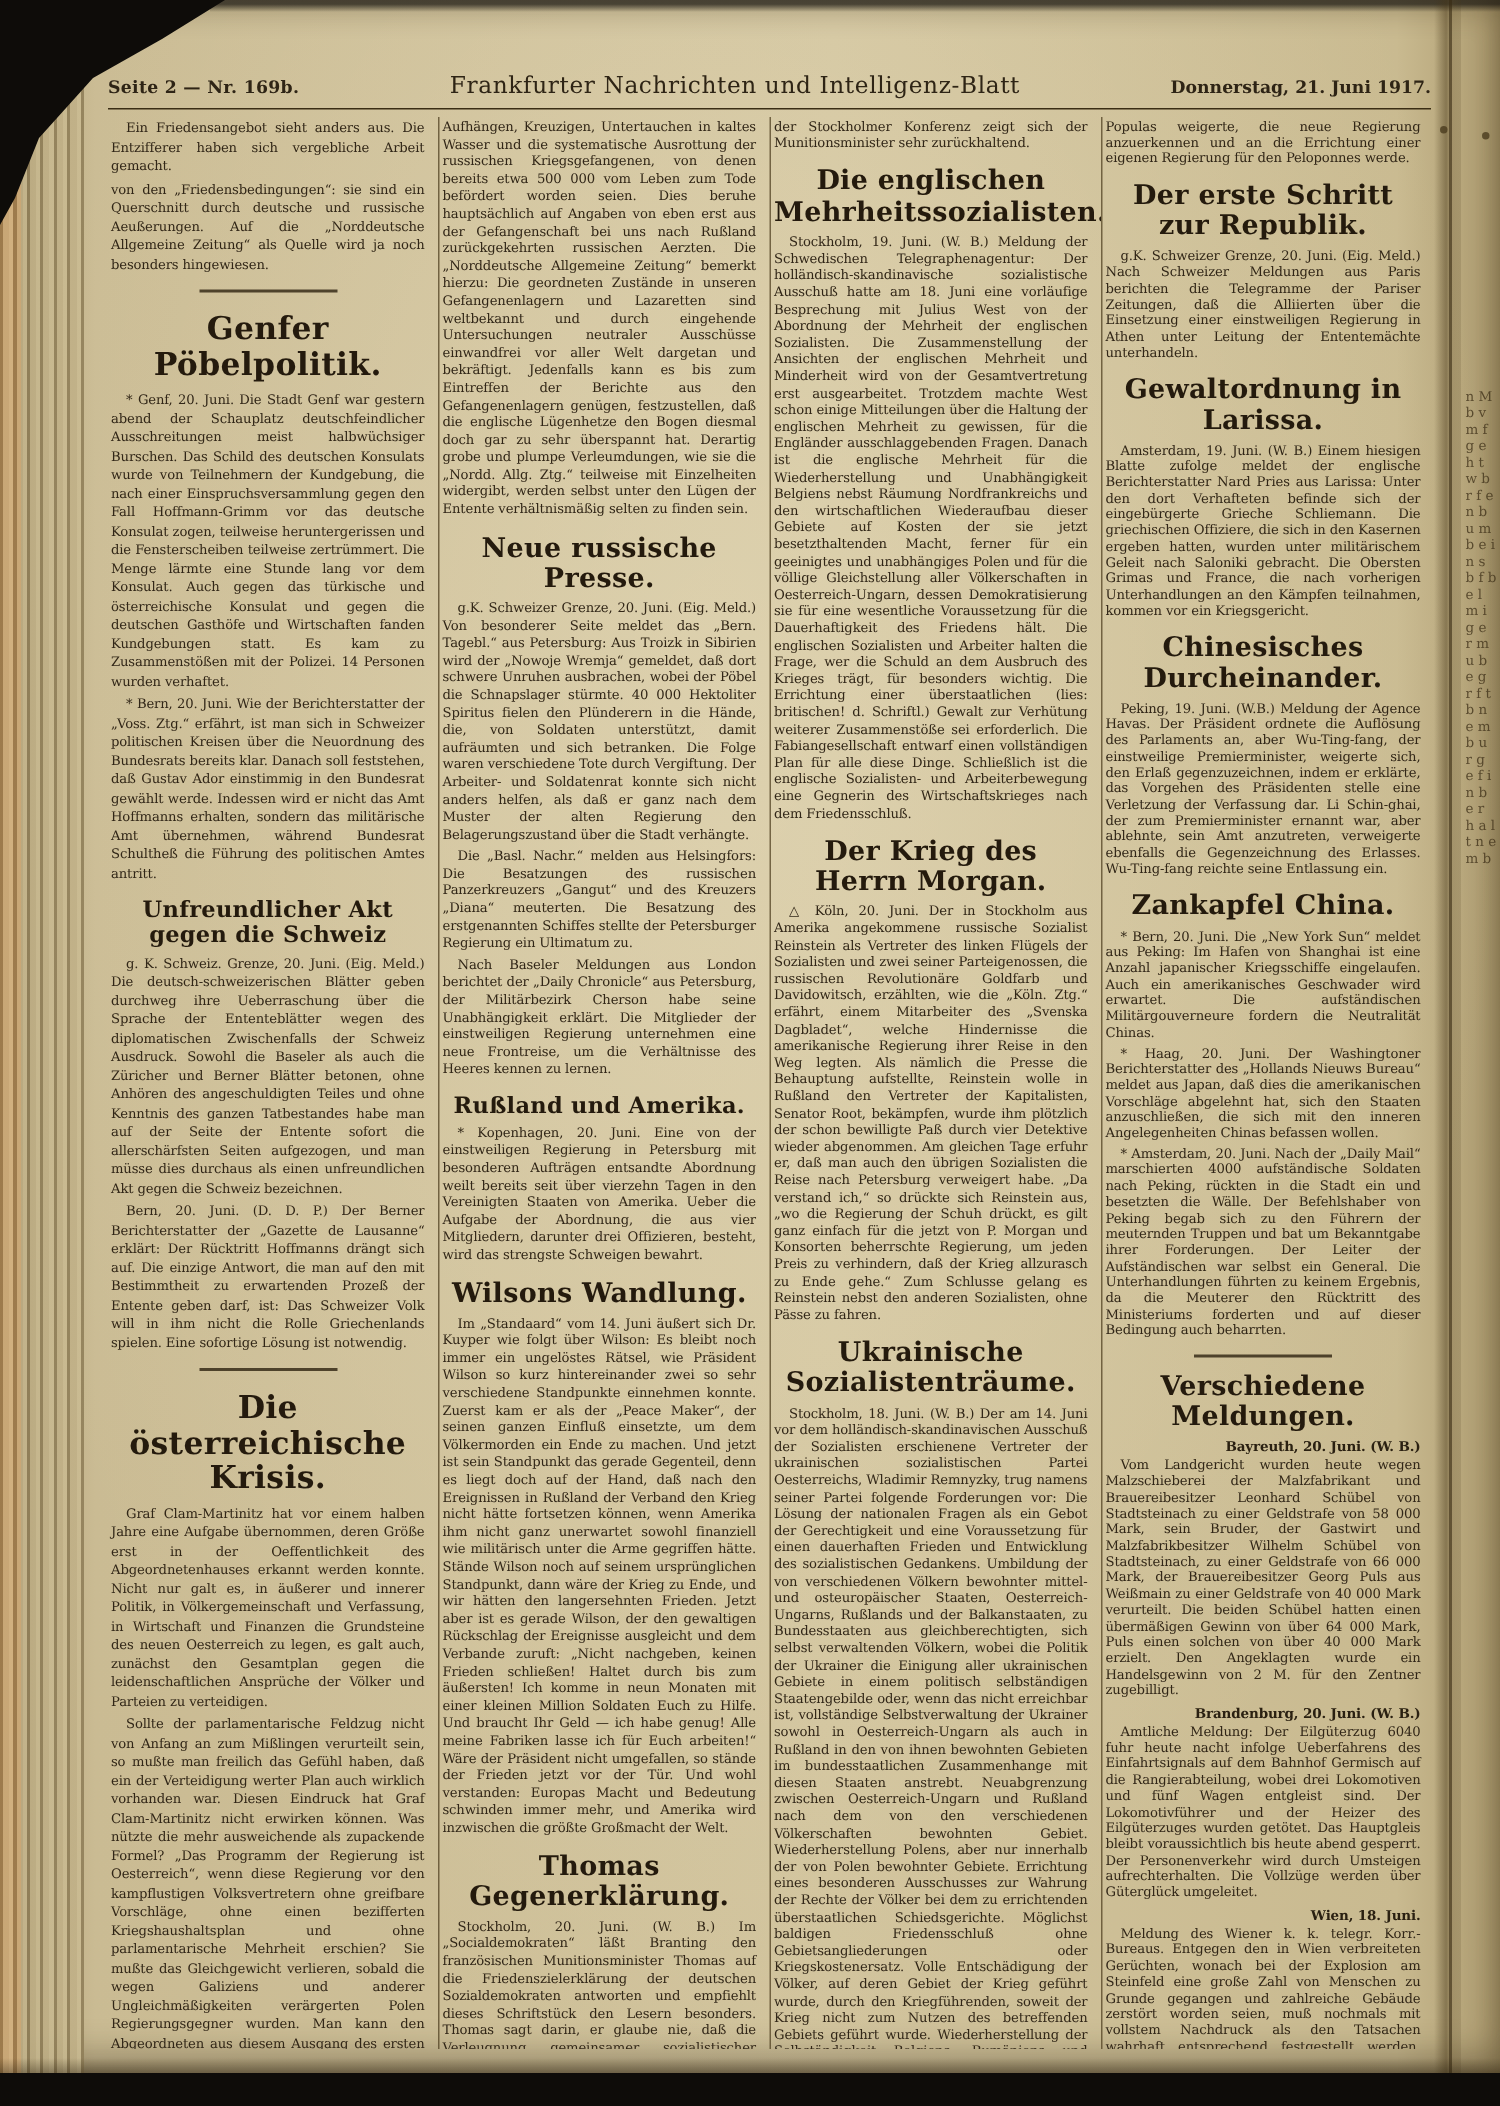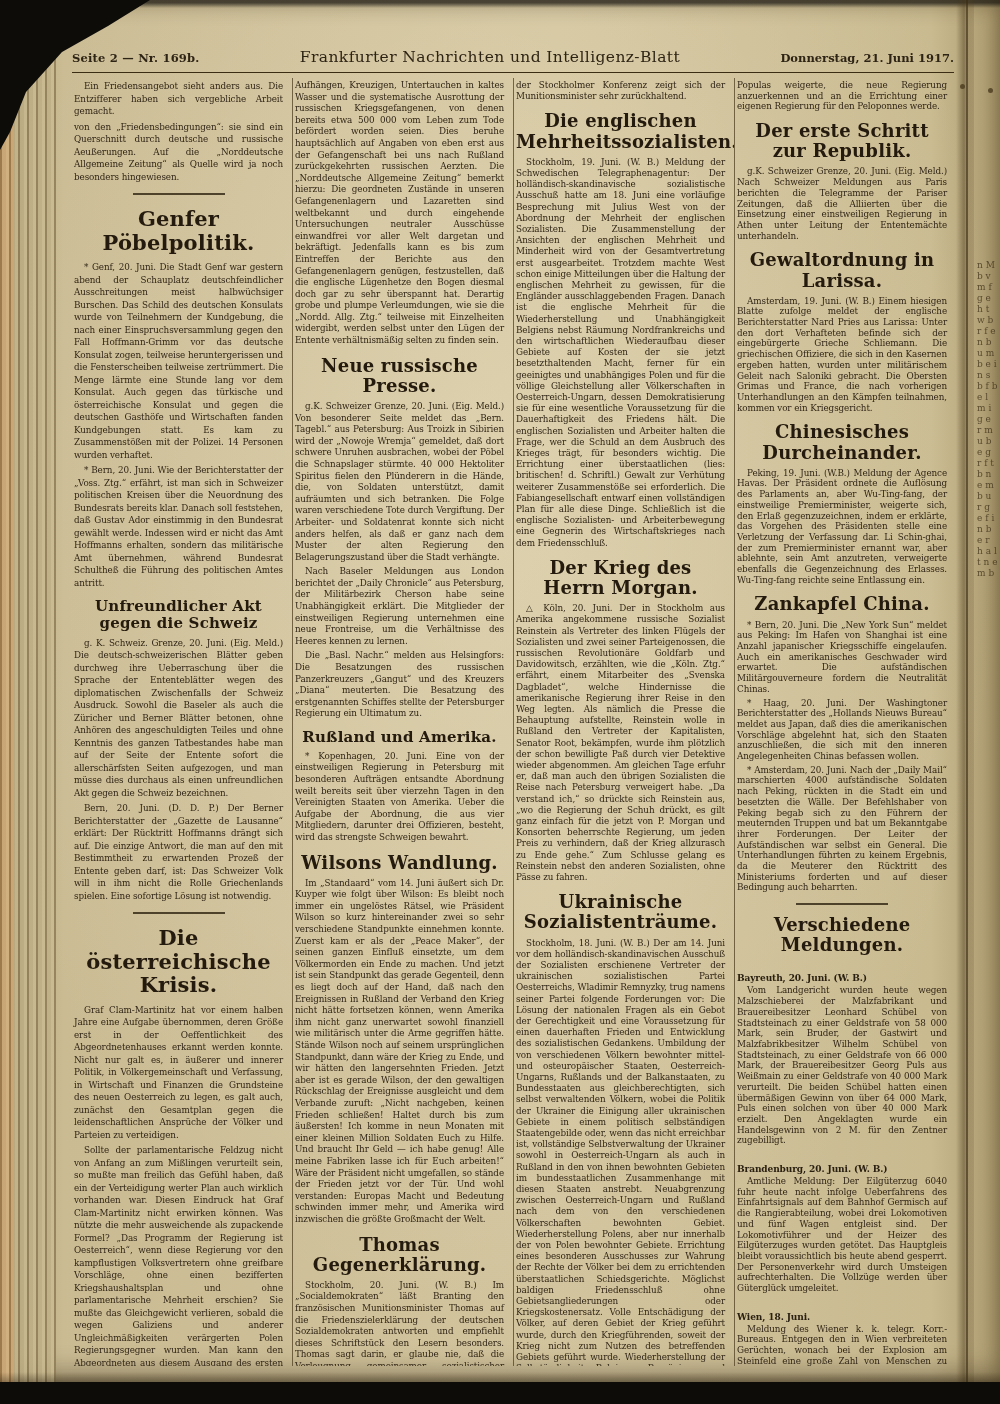--- a/index.html
+++ b/index.html
@@ -47,21 +47,21 @@
   .c1 .art-p{line-height:11.6px;}
   .c2 .art-p{line-height:11.2px;}
   .c3 .art-p{line-height:10.7px;}
   .art-p{margin:0 0 3px 0;text-indent:10px;color:#312617;overflow-wrap:break-word;}
   .art-p.noindent{text-indent:0;}
   .art-h{font-size:15px;font-weight:700;text-align:center;margin:9px 0 5px 0;color:#241a0d;
          letter-spacing:.2px;line-height:1.12;}
   .art-h.lg{font-size:18px;}
   .art-h.xl{font-size:21px;margin:12px 0 7px 0;}
   .divider{width:92px;border-top:2px solid rgba(45,34,15,.8);margin:10px auto 10px auto;}
-  .dateline{text-align:left;font-weight:700;font-size:9px;margin:18px 0 2px 0;color:#2a2011;}
+  .dateline{text-align:right;font-weight:700;font-size:9px;margin:5px 0 2px 0;color:#2a2011;}
 </style>
 </head>
 <body>
 
 <div class="canvas">
   <div class="paper"></div>
   <div class="page-stack"></div>
   <div class="torn-corner"></div>
   <div class="top-edge"></div>
 
@@ -85,22 +85,22 @@
         <p class="art-p">Bern, 20. Juni. (D. D. P.) Der Berner Berichterstatter der „Gazette de Lausanne“ erklärt: Der Rücktritt Hoffmanns drängt sich auf. Die einzige Antwort, die man auf den mit Bestimmtheit zu erwartenden Prozeß der Entente geben darf, ist: Das Schweizer Volk will in ihm nicht die Rolle Griechenlands spielen. Eine sofortige Lösung ist notwendig.</p>
         <div class="divider"></div>
         <h2 class="art-h xl">Die österreichische Krisis.</h2>
         <p class="art-p">Graf Clam-Martinitz hat vor einem halben Jahre eine Aufgabe übernommen, deren Größe erst in der Oeffentlichkeit des Abgeordnetenhauses erkannt werden konnte. Nicht nur galt es, in äußerer und innerer Politik, in Völkergemeinschaft und Verfassung, in Wirtschaft und Finanzen die Grundsteine des neuen Oesterreich zu legen, es galt auch, zunächst den Gesamtplan gegen die leidenschaftlichen Ansprüche der Völker und Parteien zu verteidigen.</p>
         <p class="art-p">Sollte der parlamentarische Feldzug nicht von Anfang an zum Mißlingen verurteilt sein, so mußte man freilich das Gefühl haben, daß ein der Verteidigung werter Plan auch wirklich vorhanden war. Diesen Eindruck hat Graf Clam-Martinitz nicht erwirken können. Was nützte die mehr ausweichende als zupackende Formel? „Das Programm der Regierung ist Oesterreich“, wenn diese Regierung vor den kampflustigen Volksvertretern ohne greifbare Vorschläge, ohne einen bezifferten Kriegshaushaltsplan und ohne parlamentarische Mehrheit erschien? Sie mußte das Gleichgewicht verlieren, sobald die wegen Galiziens und anderer Ungleichmäßigkeiten verärgerten Polen Regierungsgegner wurden. Man kann den Abgeordneten aus diesem Ausgang des ersten Versuches kaum einen Vorwurf machen. Mit den Forderungen der Nationalitäten war zu rechnen. Statt aber, von diesen ausgehend, zum Gemeinsamen vorzudringen, wählte die Regierung den umgekehrten Weg und gab selbst der Gegnerschaft die Stichworte. Ihr Mißerfolg ist keine Niederlage des österreichischen Parlamentarismus; er ist nur das Fehlschlagen eines mit unzulänglichen Mitteln unternommenen Versuches, sich auf die Tatsache dieses Parlamentarismus einzustellen.</p>
       </div>
     <div class="col c1">
         <p class="art-p noindent">Aufhängen, Kreuzigen, Untertauchen in kaltes Wasser und die systematische Ausrottung der russischen Kriegsgefangenen, von denen bereits etwa 500 000 vom Leben zum Tode befördert worden seien. Dies beruhe hauptsächlich auf Angaben von eben erst aus der Gefangenschaft bei uns nach Rußland zurückgekehrten russischen Aerzten. Die „Norddeutsche Allgemeine Zeitung“ bemerkt hierzu: Die geordneten Zustände in unseren Gefangenenlagern und Lazaretten sind weltbekannt und durch eingehende Untersuchungen neutraler Ausschüsse einwandfrei vor aller Welt dargetan und bekräftigt. Jedenfalls kann es bis zum Eintreffen der Berichte aus den Gefangenenlagern genügen, festzustellen, daß die englische Lügenhetze den Bogen diesmal doch gar zu sehr überspannt hat. Derartig grobe und plumpe Verleumdungen, wie sie die „Nordd. Allg. Ztg.“ teilweise mit Einzelheiten widergibt, werden selbst unter den Lügen der Entente verhältnismäßig selten zu finden sein.</p>
         <h2 class="art-h lg">Neue russische Presse.</h2>
         <p class="art-p">g.K. Schweizer Grenze, 20. Juni. (Eig. Meld.) Von besonderer Seite meldet das „Bern. Tagebl.“ aus Petersburg: Aus Troizk in Sibirien wird der „Nowoje Wremja“ gemeldet, daß dort schwere Unruhen ausbrachen, wobei der Pöbel die Schnapslager stürmte. 40 000 Hektoliter Spiritus fielen den Plünderern in die Hände, die, von Soldaten unterstützt, damit aufräumten und sich betranken. Die Folge waren verschiedene Tote durch Vergiftung. Der Arbeiter- und Soldatenrat konnte sich nicht anders helfen, als daß er ganz nach dem Muster der alten Regierung den Belagerungszustand über die Stadt verhängte.</p>
+        <p class="art-p">Die „Basl. Nachr.“ melden aus Helsingfors: Die Besatzungen des russischen Panzerkreuzers „Gangut“ und des Kreuzers „Diana“ meuterten. Die Besatzung des erstgenannten Schiffes stellte der Petersburger Regierung ein Ultimatum zu.</p>
         <p class="art-p">Nach Baseler Meldungen aus London berichtet der „Daily Chronicle“ aus Petersburg, der Militärbezirk Cherson habe seine Unabhängigkeit erklärt. Die Mitglieder der einstweiligen Regierung unternehmen eine neue Frontreise, um die Verhältnisse des Heeres kennen zu lernen.</p>
-        <p class="art-p">Die „Basl. Nachr.“ melden aus Helsingfors: Die Besatzungen des russischen Panzerkreuzers „Gangut“ und des Kreuzers „Diana“ meuterten. Die Besatzung des erstgenannten Schiffes stellte der Petersburger Regierung ein Ultimatum zu.</p>
         <h2 class="art-h">Rußland und Amerika.</h2>
         <p class="art-p">* Kopenhagen, 20. Juni. Eine von der einstweiligen Regierung in Petersburg mit besonderen Aufträgen entsandte Abordnung weilt bereits seit über vierzehn Tagen in den Vereinigten Staaten von Amerika. Ueber die Aufgabe der Abordnung, die aus vier Mitgliedern, darunter drei Offizieren, besteht, wird das strengste Schweigen bewahrt.</p>
         <h2 class="art-h lg">Wilsons Wandlung.</h2>
         <p class="art-p">Im „Standaard“ vom 14. Juni äußert sich Dr. Kuyper wie folgt über Wilson: Es bleibt noch immer ein ungelöstes Rätsel, wie Präsident Wilson so kurz hintereinander zwei so sehr verschiedene Standpunkte einnehmen konnte. Zuerst kam er als der „Peace Maker“, der seinen ganzen Einfluß einsetzte, um dem Völkermorden ein Ende zu machen. Und jetzt ist sein Standpunkt das gerade Gegenteil, denn es liegt doch auf der Hand, daß nach den Ereignissen in Rußland der Verband den Krieg nicht hätte fortsetzen können, wenn Amerika ihm nicht ganz unerwartet sowohl finanziell wie militärisch unter die Arme gegriffen hätte. Stände Wilson noch auf seinem ursprünglichen Standpunkt, dann wäre der Krieg zu Ende, und wir hätten den langersehnten Frieden. Jetzt aber ist es gerade Wilson, der den gewaltigen Rückschlag der Ereignisse ausgleicht und dem Verbande zuruft: „Nicht nachgeben, keinen Frieden schließen! Haltet durch bis zum äußersten! Ich komme in neun Monaten mit einer kleinen Million Soldaten Euch zu Hilfe. Und braucht Ihr Geld — ich habe genug! Alle meine Fabriken lasse ich für Euch arbeiten!“ Wäre der Präsident nicht umgefallen, so stände der Frieden jetzt vor der Tür. Und wohl verstanden: Europas Macht und Bedeutung schwinden immer mehr, und Amerika wird inzwischen die größte Großmacht der Welt.</p>
         <h2 class="art-h lg">Thomas Gegenerklärung.</h2>
         <p class="art-p">Stockholm, 20. Juni. (W. B.) Im „Socialdemokraten“ läßt Branting den französischen Munitionsminister Thomas auf die Friedenszielerklärung der deutschen Sozialdemokraten antworten und empfiehlt dieses Schriftstück den Lesern besonders. Thomas sagt darin, er glaube nie, daß die Verleugnung gemeinsamer sozialistischer Grundsätze so scharf hervortreten werde, wie dies bei der deutschen Erklärung der Fall sei. Es werde darin zwar von der Beschützung der Völkerrechte und der Aufsicht über die geheime Diplomatie gesprochen, aber was bedeute das, da Deutschland noch keine wirklich konstitutionelle Regierungsform habe. Uebrigens findet Thomas, wenn man die Darlegungen der deutschen Mehrheit Punkt für Punkt lese, staune man immer mehr darüber, wieviel unbewußten Imperialismus sie enthielten. Der Fall Elsaß-Lothringen könne nicht zwischen Deutschland und Frankreich entschieden, sondern müsse der öffentlichen Meinung aller Länder unterbreitet werden. Er begreife nicht, wie sich die deutschen Sozialdemokraten nach dem Hinweis auf das Selbstbestimmungsrecht der Völker noch auf Recht, Rasse und Sprache, ihre militärische Stärke und die Geschichte berufen könnten. In der Frage nach der Teilnahme der Franzosen an</p>
       </div>
     <div class="col c2">
         <p class="art-p noindent">der Stockholmer Konferenz zeigt sich der Munitionsminister sehr zurückhaltend.</p>
         <h2 class="art-h lg">Die englischen Mehrheitssozialisten.</h2>

